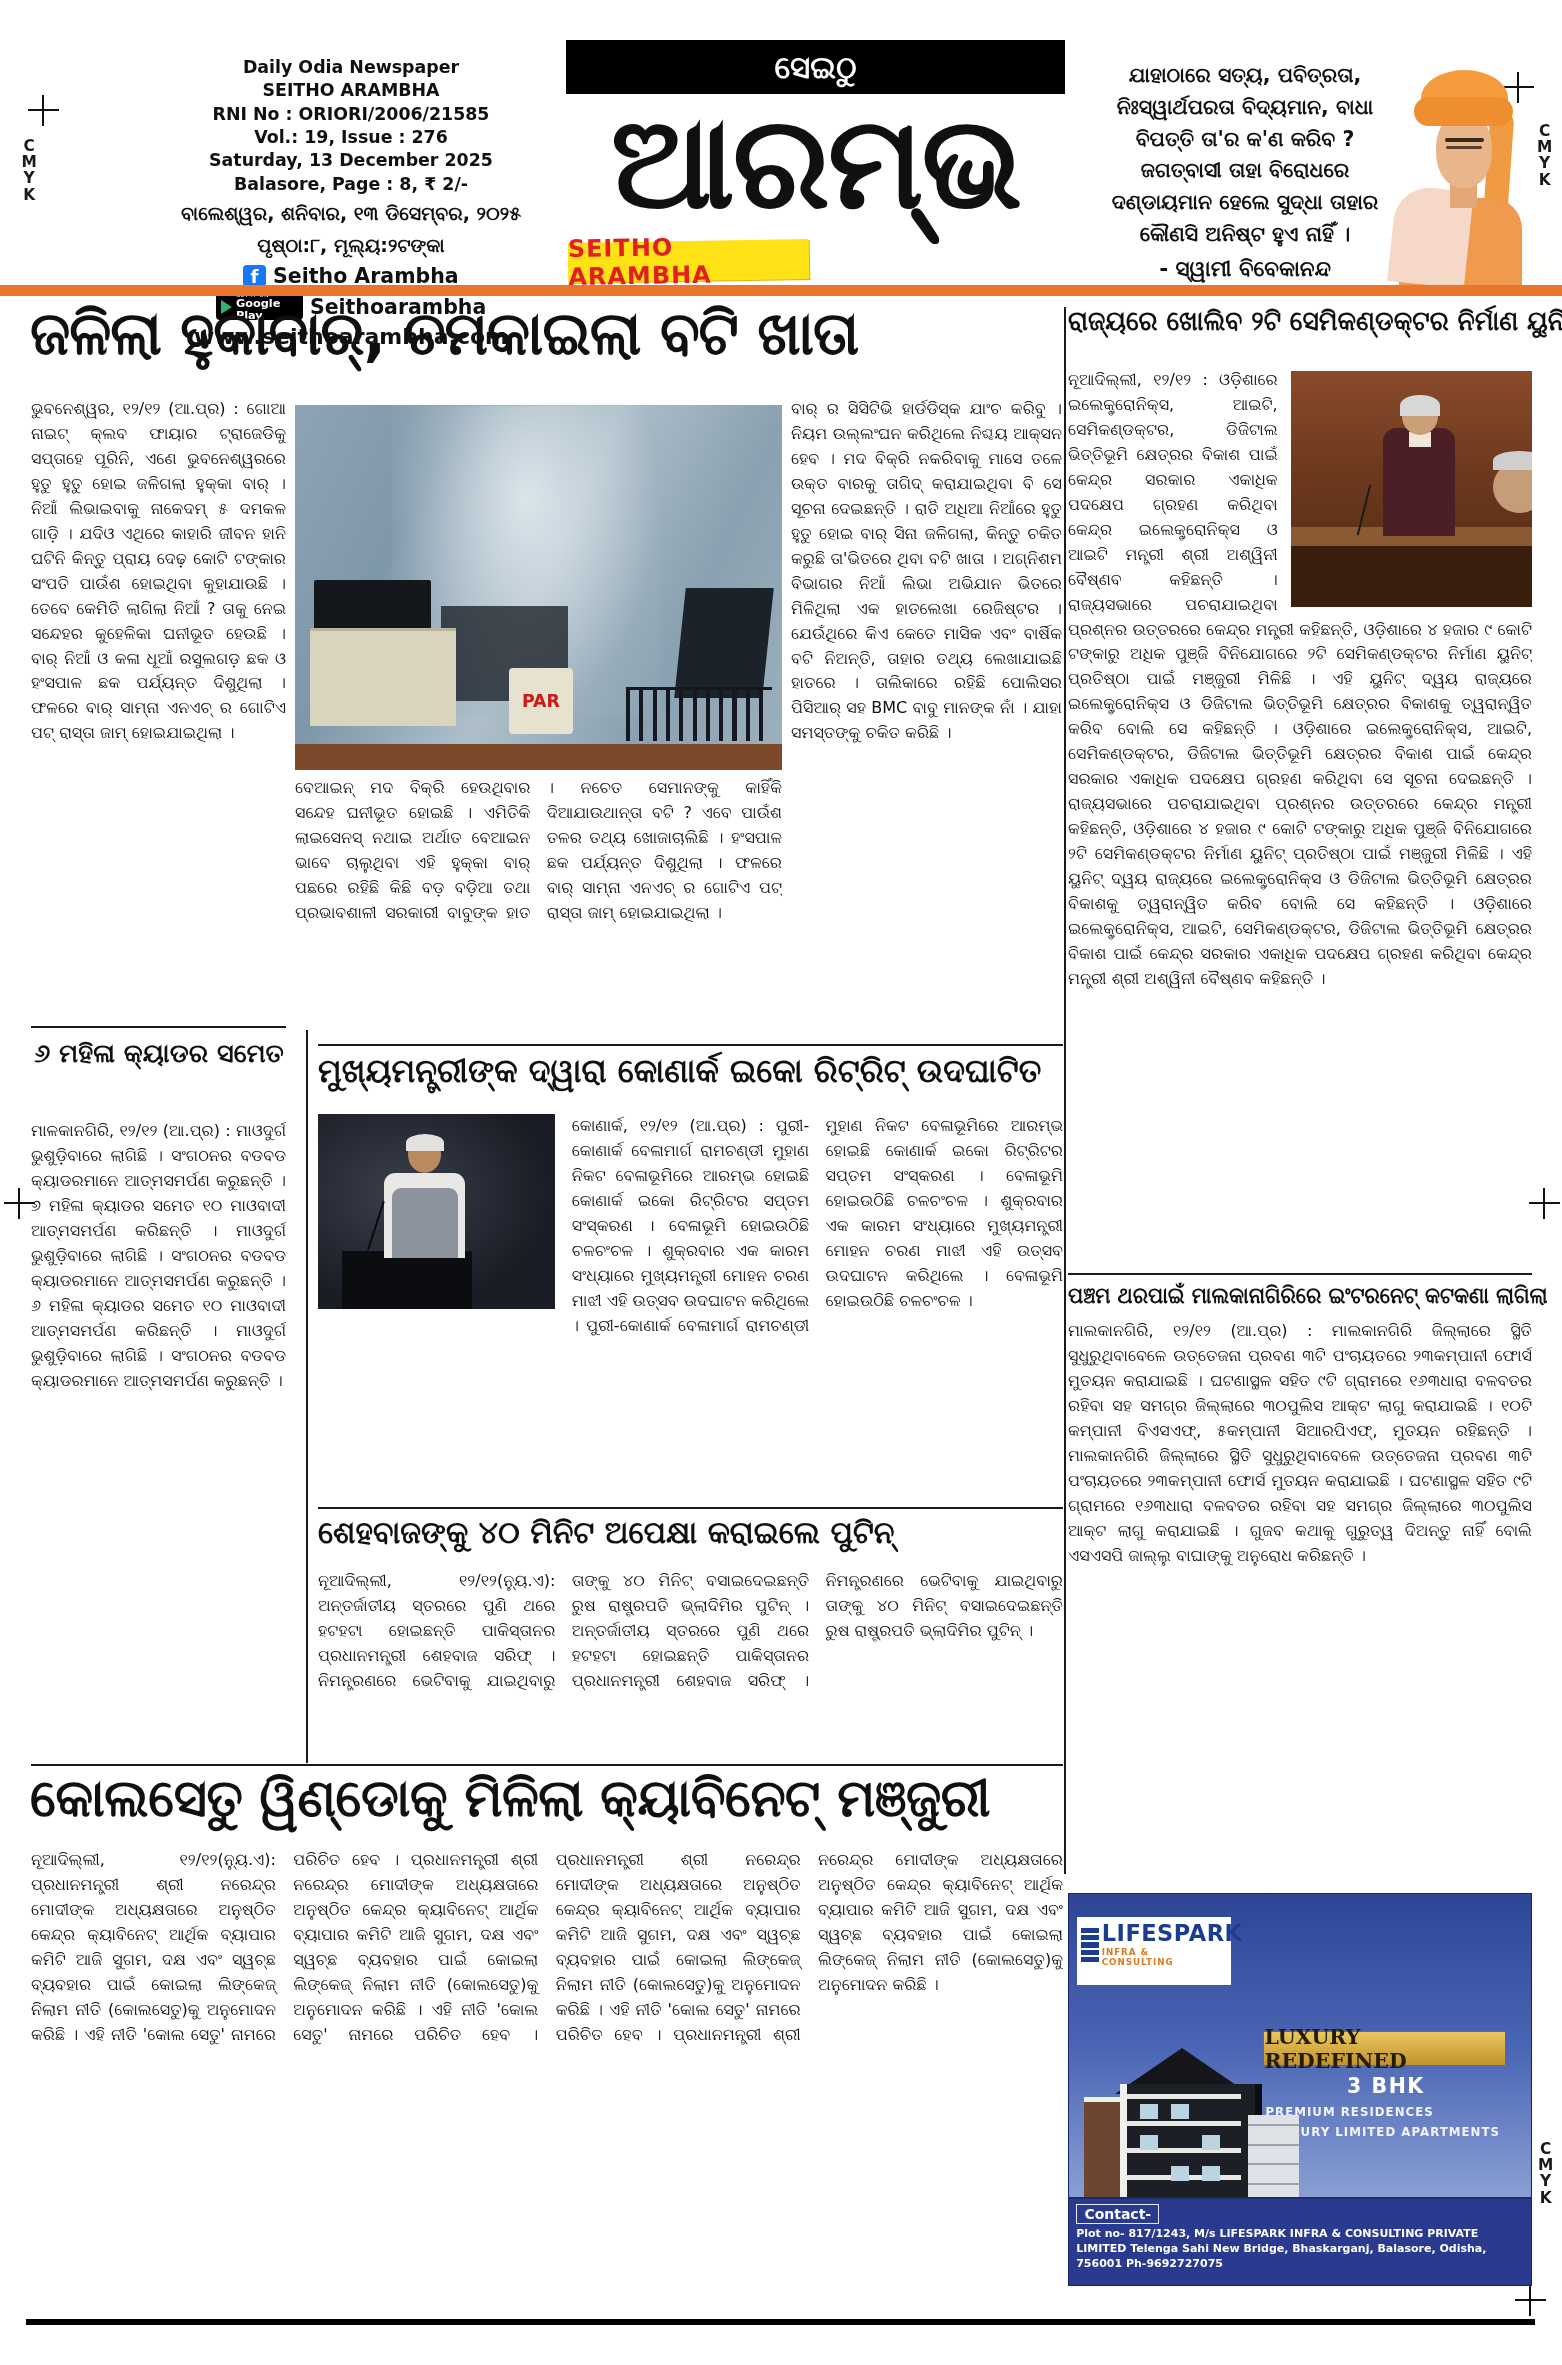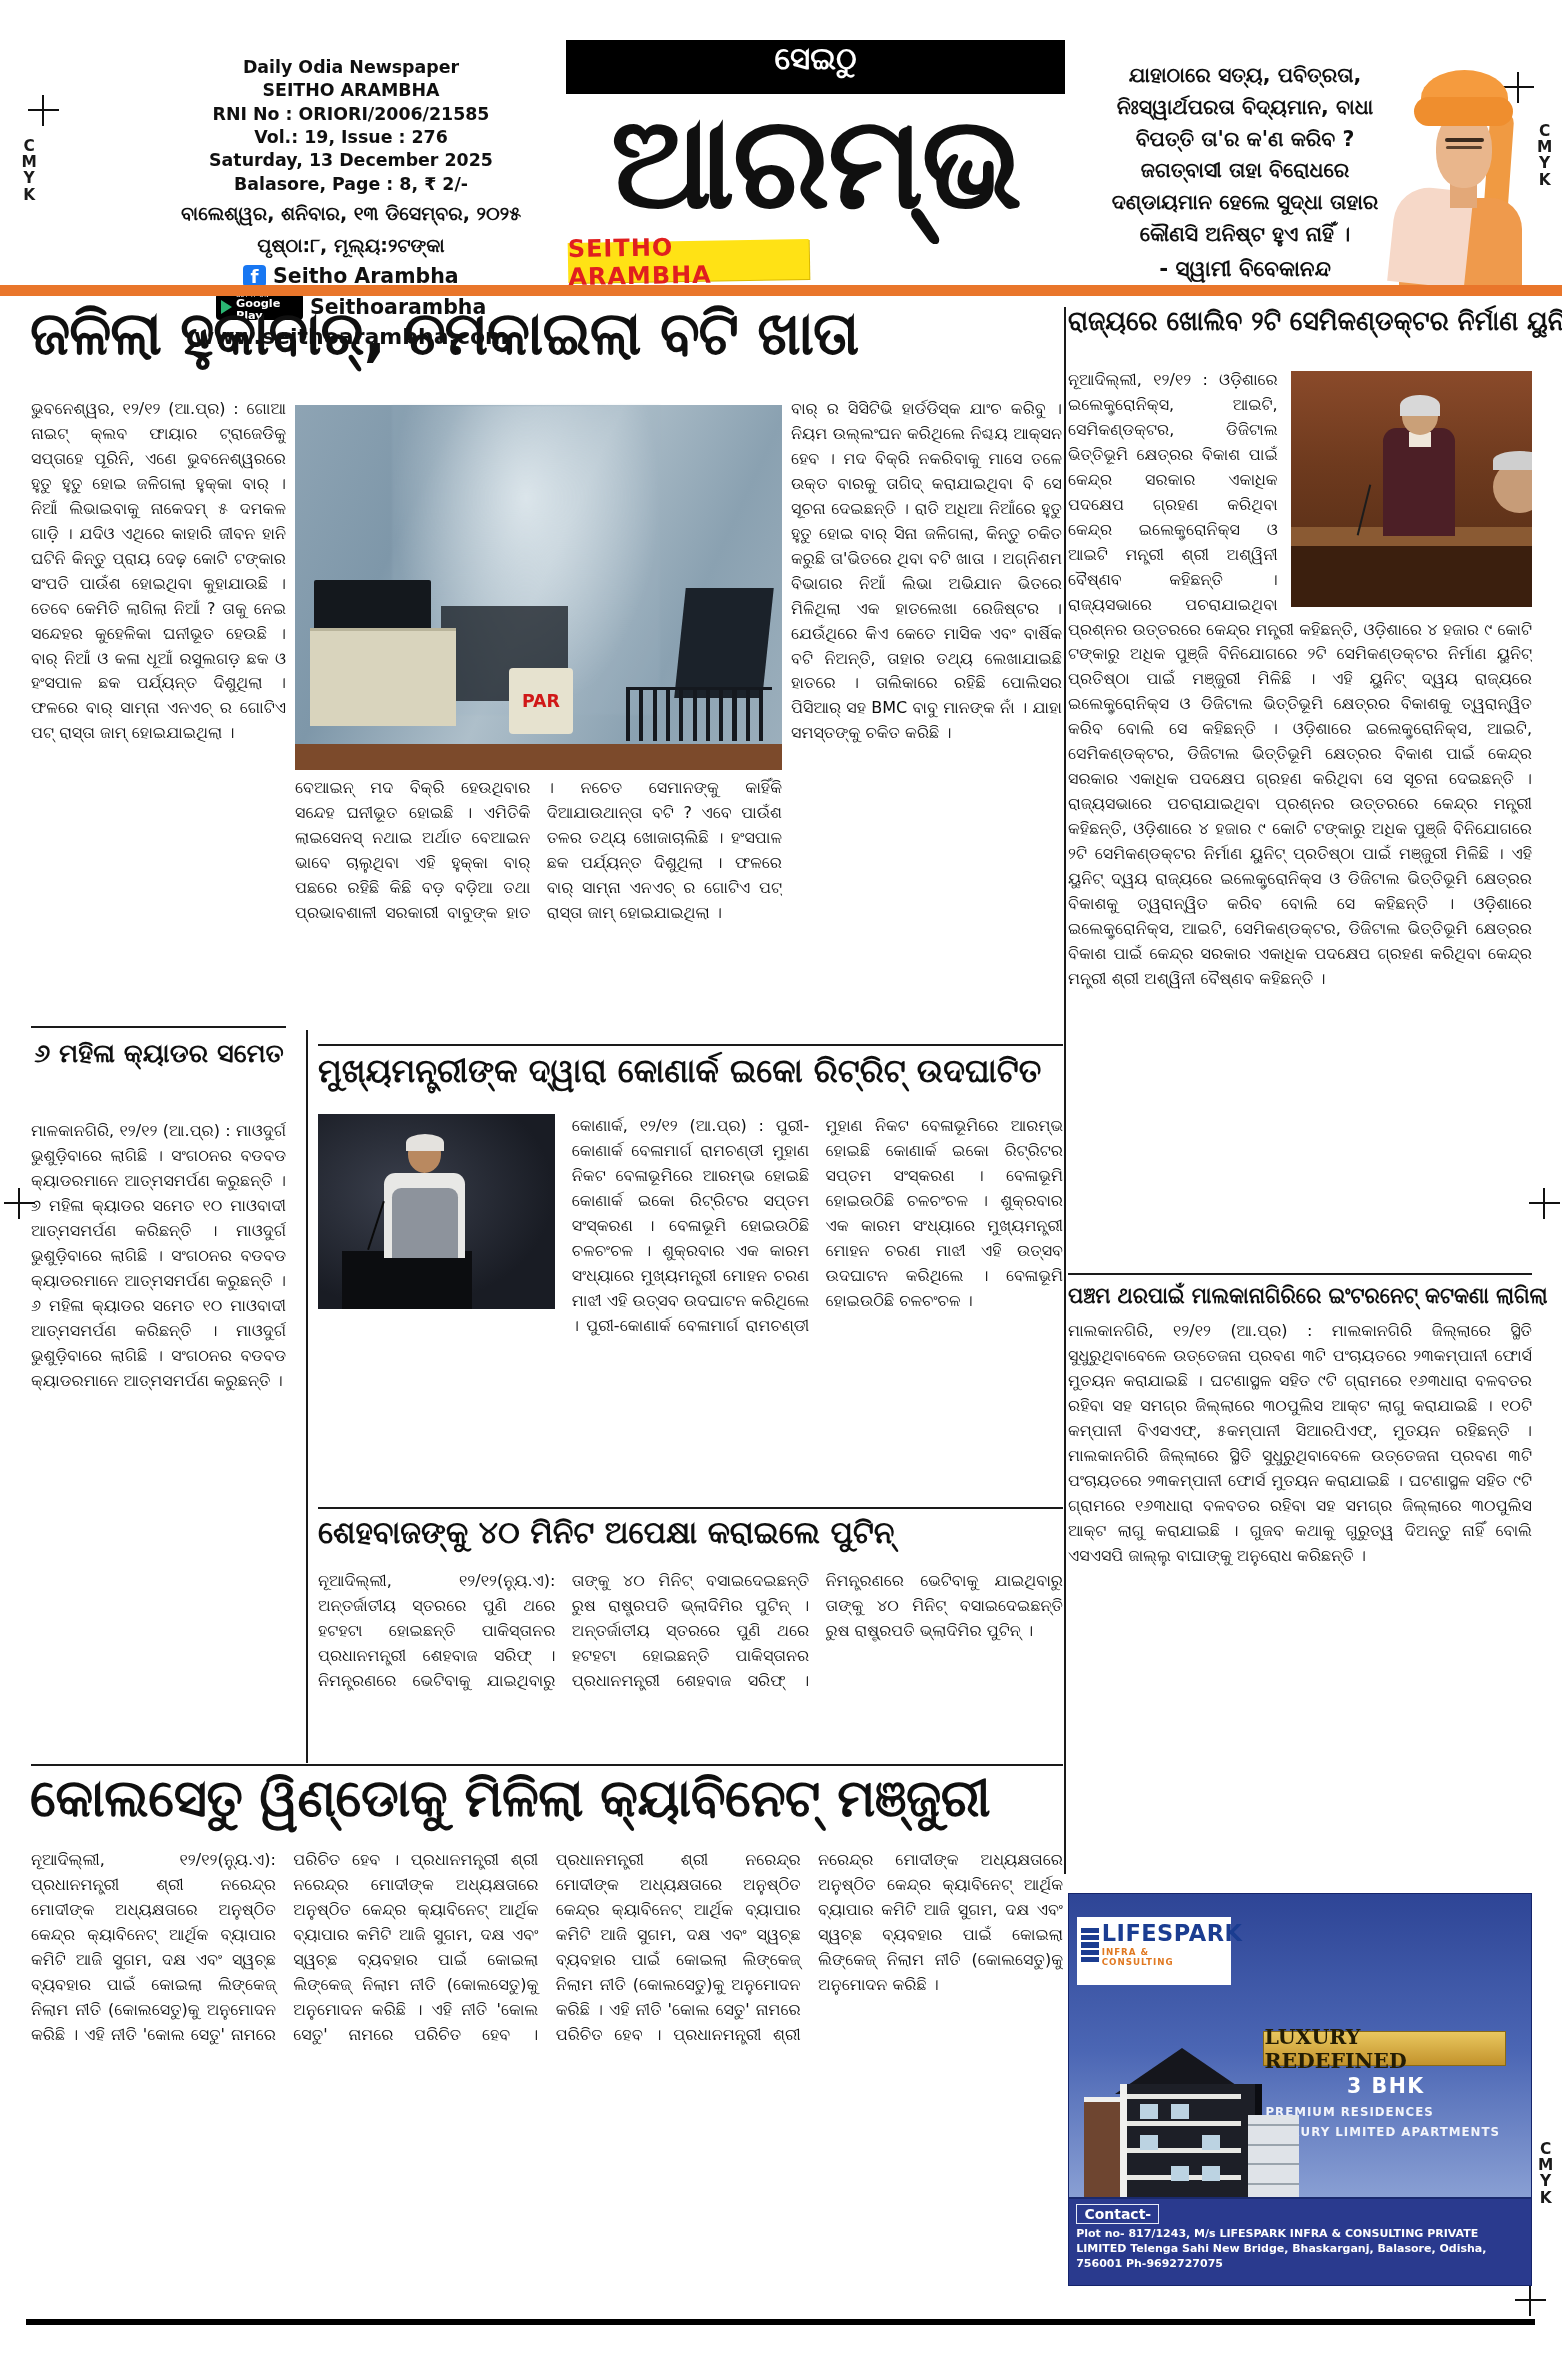--- a/index.html
+++ b/index.html
@@ -18,21 +18,21 @@
          font-size:18.4px;font-weight:bold;display:flex;align-items:center;justify-content:center;}
   .soc-t{font-size:20.5px;font-weight:bold;}
   .gp{width:87px;height:27px;background:#000;color:#fff;border-radius:4.1px;display:flex;align-items:center;gap:4.1px;padding:0 5.1px;box-sizing:border-box;}
   .gp .tri{width:0;height:0;border-top:7.2px solid transparent;border-bottom:7.2px solid transparent;border-left:11.3px solid #2bb673;}
   .gp .gpt{display:flex;flex-direction:column;line-height:1;text-align:left;}
   .gp .s1{font-size:5.6px;letter-spacing:0.5px;}
   .gp .s2{font-size:11.3px;font-weight:bold;}
   .site{font-size:22px;font-weight:bold;margin-top:4.1px;}
 
   .nameplate{left:566px;top:40px;width:499px;}
-  .np-bar{height:54px;background:#000;color:#fff;display:flex;align-items:flex-start;justify-content:center;}
+  .np-bar{height:54px;background:#000;color:#fff;display:flex;align-items:center;justify-content:center;}
   .np-top{font-size:31px;font-weight:bold;}
   .np-title{font-size:128px;font-weight:bold;line-height:1.08;text-align:center;letter-spacing:-2px;}
   .np-badge{position:absolute;left:2px;top:201px;width:241px;height:40px;background:#ffe215;
             display:flex;align-items:center;justify-content:center;transform:rotate(-1deg);
             box-shadow:1px 1px 0 #d9b800;}
   .np-badge span{color:#e01f1f;font-size:24px;font-weight:bold;letter-spacing:1px;}
 
   .quote{left:1089px;top:60px;width:312px;}
   .quote .ql{font-size:20.5px;font-weight:bold;line-height:1.55;text-align:center;}
   .quote .qa{font-size:21.5px;font-weight:bold;text-align:center;margin-top:5.1px;}

